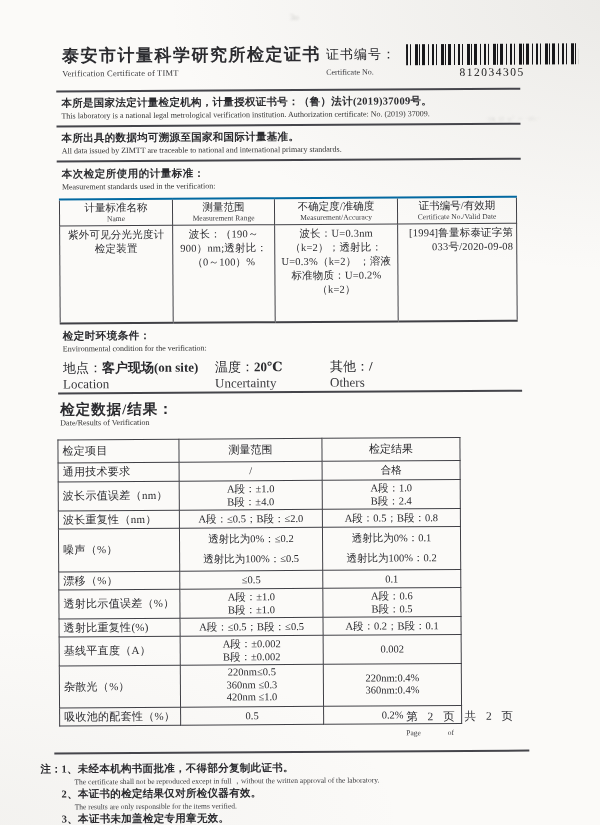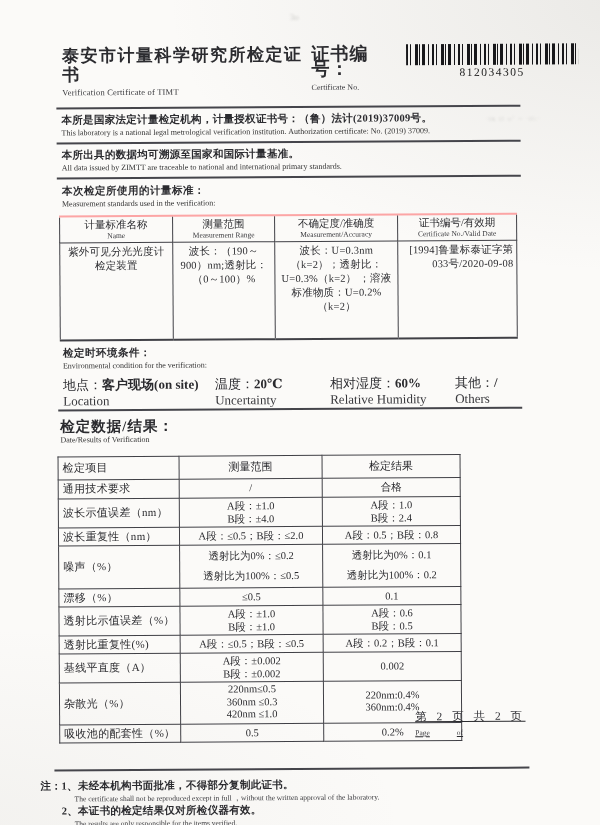--- a/index.html
+++ b/index.html
@@ -13,21 +13,21 @@
     color:#2b2b2f;
   }
   .sheet{position:absolute;inset:0;transform:rotate(-0.35deg);transform-origin:50% 45%;}
 
   
   .hdr{display:flex;align-items:flex-start;margin:45px 20px 0 64px;}
   .title-cn{font-size:17px;font-weight:bold;letter-spacing:1.5px;line-height:19px;}
   .title-en{font-size:8.5px;color:#38383c;margin-top:3px;letter-spacing:.2px;}
   .certno{margin-left:auto;display:flex;align-items:flex-start;}
   .certno-labels{margin-top:2px;}
-  .certno-cn{font-size:18px;font-weight:bold;letter-spacing:1px;line-height:15px;}
+  .certno-cn{font-size:13px;font-weight:normal;letter-spacing:1px;line-height:15px;}
   .certno-en{font-size:8px;color:#3a3a3e;margin-top:6px;}
   .bc-wrap{margin-left:10px;margin-top:0;}
   .barcode{
     width:172px;height:21px;
     background:repeating-linear-gradient(90deg,
       #17171a 0 2px, transparent 2px 4px,
       #17171a 4px 5px, transparent 5px 9px,
       #17171a 9px 12px, transparent 12px 13px,
       #17171a 13px 14px, transparent 14px 16px,
       #17171a 16px 19px, transparent 19px 22px,
@@ -51,21 +51,21 @@
 
   
   .sec{margin:6px 20px 0 63px;}
   .sec-cn{font-size:10.5px;font-weight:bold;letter-spacing:.5px;line-height:12px;}
   .sec-en{font-size:8px;color:#333;line-height:10px;margin-top:2px;}
 
   
   table{border-collapse:collapse;table-layout:fixed;}
   .std-table{margin:6px 0 0 60px;width:457px;font-size:10.5px;}
   .std-table th,.std-table td{border:1px solid #404046;padding:2px 3px;}
-  .std-table thead th{font-weight:normal;text-align:center;border-top:2px solid #fca5a5;}
+  .std-table thead th{font-weight:normal;text-align:center;border-top:2px solid #0369a1;}
   .std-hd-cn{font-size:10.5px;line-height:12px;}
   .std-hd-en{font-size:7.5px;color:#38383c;line-height:9px;}
   .std-table tbody td{vertical-align:top;height:92px;line-height:14px;letter-spacing:.2px;border-bottom:2px solid #404046;}
   .td-c{text-align:center;}
   .td-l{text-align:right;}
 
   
   .env-row{display:flex;margin:8px 20px 0 63px;width:459px;}
   .env-item{line-height:12px;}
   .env-item .cnline{font-size:13px;white-space:nowrap;}
@@ -90,21 +90,21 @@
   .h42{height:42px;} .h42 .ln{line-height:12.5px;}
   .res-hd{font-size:11px;}
 
   
   .notes{display:flex;margin:9px 20px 0 38px;}
   .notes-label{font-size:10.5px;font-weight:bold;flex:0 0 auto;line-height:12px;}
   .note-cn{font-size:10.5px;font-weight:bold;line-height:12px;letter-spacing:.3px;}
   .note-en{font-size:7.5px;color:#38383c;line-height:9px;margin:2px 0 2px 13px;}
 
   
-  .pagination{position:absolute;left:413px;top:710px;width:140px;text-decoration:underline;}
+  .pagination{position:absolute;left:404px;top:710px;width:140px;}
   .pag-cn{font-size:11.5px;letter-spacing:3.5px;color:#2e2e33;}
   .pag-en{display:flex;font-size:7.5px;color:#3a3a3e;margin-top:4px;}
   .pag-of{margin-left:27px;}
 
   
   .artifact{position:absolute;filter:blur(1px);opacity:.35;color:#7a7a76;}
   .art-top{left:292px;top:12px;font-size:9px;}
   .art-right{left:487px;top:116px;font-size:7px;letter-spacing:1px;opacity:.28;}
 </style>
 </head>
@@ -197,24 +197,20 @@
 
   <div class="env-row">
     <div class="env-item env-w0">
       <div class="cnline"><span>地点：</span><span class="val">客户现场(on site)</span></div>
       <div class="en">Location</div>
     </div>
     <div class="env-item env-w1">
       <div class="cnline"><span>温度：</span><span class="val">20℃</span></div>
       <div class="en">Uncertainty</div>
     </div>
-    <div class="env-item env-w2">
-      <div class="cnline"><span>相对湿度：</span><span class="val">60%</span></div>
-      <div class="en">Relative Humidity</div>
-    </div>
     <div class="env-item env-w3">
       <div class="cnline"><span>其他：</span><span class="val">/</span></div>
       <div class="en">Others</div>
     </div>
   </div>
 
   <div class="rule env"></div>
 
   <div class="res-head">
     <div class="res-head-cn">检定数据/结果：</div>

